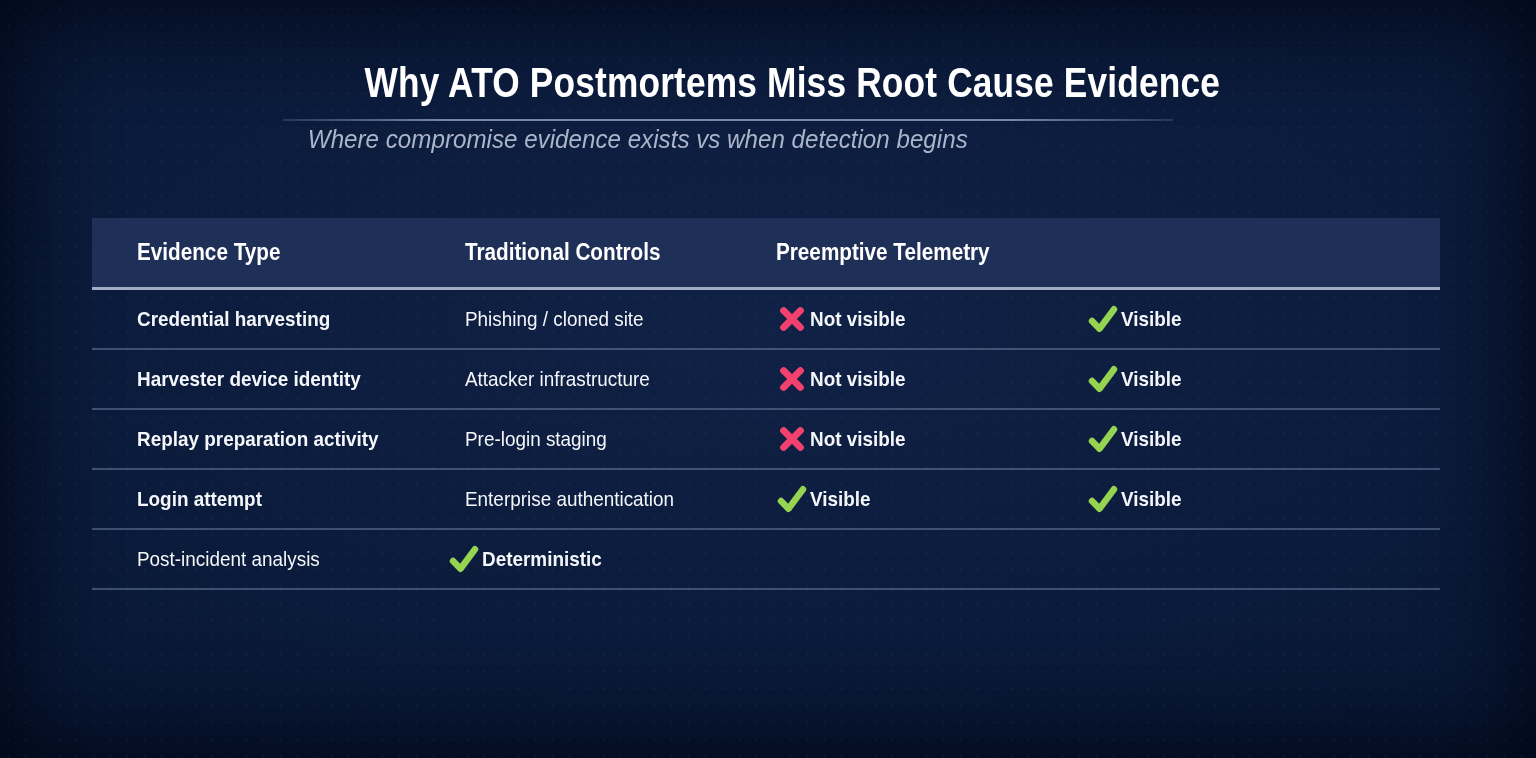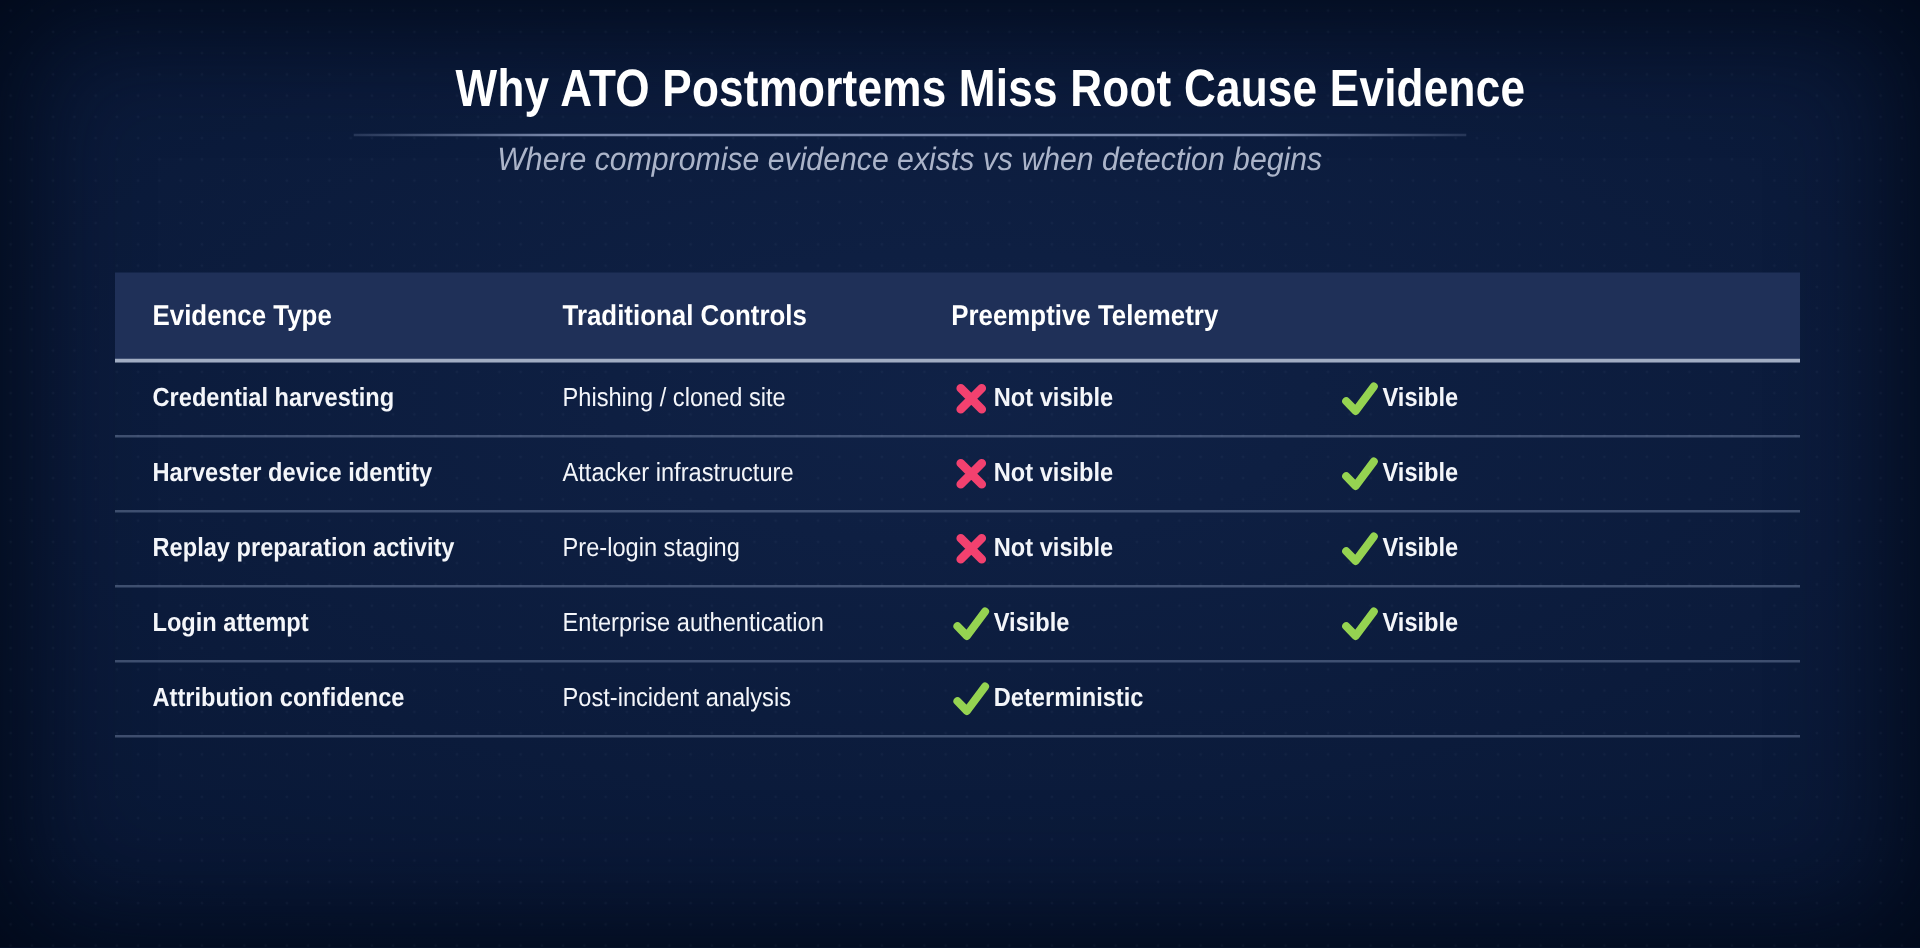--- a/index.html
+++ b/index.html
@@ -15,21 +15,21 @@
       radial-gradient(140% 120% at 50% 42%, rgba(22,42,84,0.55) 0%, rgba(10,24,52,0.2) 55%, rgba(2,10,28,0.85) 100%);
     box-shadow: inset 0 0 90px 18px rgba(1,8,22,0.9);
   }
   .canvas::after {
     content: ""; position: absolute; inset: 0; pointer-events: none;
     background-image: radial-gradient(rgba(170,190,230,0.045) 1px, transparent 1.3px);
     background-size: 17px 17px;
   }
 
   
-  .title-block { position: absolute; left: 283px; top: 48px; width: 890px; text-align: center; z-index: 2; }
+  .title-block { position: absolute; left: 283px; top: 60px; width: 890px; z-index: 2; }
   .title {
     color: #ffffff; font-size: 42px; font-weight: 700; line-height: 46px;
     white-space: nowrap; letter-spacing: 0.2px;
   }
   .title .squeeze { display: inline-block; transform: scaleX(0.84); transform-origin: 50% 50%; }
   .title-divider {
     margin-top: 13px; height: 2px; width: 100%;
     background: linear-gradient(90deg, rgba(120,135,170,0.25), rgba(145,160,195,0.8) 18%, rgba(145,160,195,0.8) 82%, rgba(120,135,170,0.25));
   }
   .subtitle {
@@ -42,21 +42,21 @@
   .table { position: absolute; left: 92px; top: 218px; width: 1348px; z-index: 2; }
   .thead {
     display: flex; align-items: center; height: 72px;
     background: var(--header-bg, #1f3058);
     border-bottom: 3px solid rgba(185,195,214,0.85);
   }
   .trow {
     display: flex; align-items: center; height: 60px;
     border-bottom: 2px solid rgba(135,152,186,0.42);
   }
-  .cell { padding-left: 30px; color: #f4f6fa; font-size: 21px; white-space: nowrap; }
+  .cell { padding-left: 45px; color: #f4f6fa; font-size: 21px; white-space: nowrap; }
   .c1 { width: 24.33%; font-weight: 700; }
   .c2 { width: 23.15%; font-weight: 400; }
   .c3 { width: 23.07%; }
   .c4 { width: 29.45%; }
   .thead .cell { font-weight: 700; font-size: 23px; color: #ffffff; }
   .cell .cell-text { display: inline-block; transform: scaleX(0.9); transform-origin: 0 50%; }
 
   .status-cell { display: flex; align-items: center; gap: 3px; font-weight: 700; }
   .icon { width: 30px; height: 30px; flex: 0 0 30px; display: inline-flex; }
   .icon svg { width: 100%; height: 100%; }
@@ -160,21 +160,20 @@
   <span class="icon positive">
     <svg viewBox="0 0 24 24">
                 <path d="M3.2 13.6 L9.2 19.8 L20.8 4.2" stroke="currentColor" stroke-width="5.2" stroke-linecap="round" stroke-linejoin="round" fill="none"></path>
               </svg>
   </span>
 <span class="status-label">Visible</span>
           </div>
   </div>
 
   <div class="trow">
-    <div class="cell c1"><span class="cell-text">Attribution confidence</span></div>
     <div class="cell c2"><span class="cell-text">Post-incident analysis</span></div>
     <div class="cell c4 status-cell">
   <span class="icon positive">
     <svg viewBox="0 0 24 24">
                 <path d="M3.2 13.6 L9.2 19.8 L20.8 4.2" stroke="currentColor" stroke-width="5.2" stroke-linecap="round" stroke-linejoin="round" fill="none"></path>
               </svg>
   </span>
 <span class="status-label">Deterministic</span>
           </div>
   </div>

